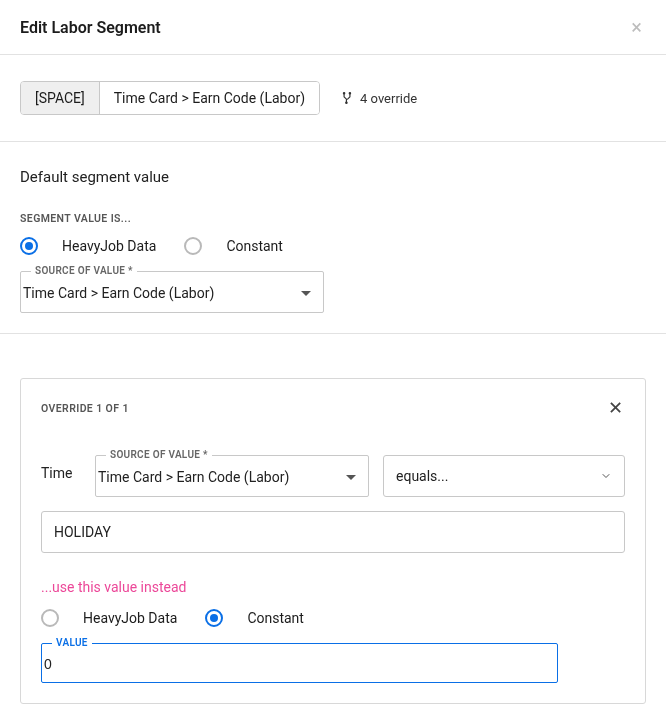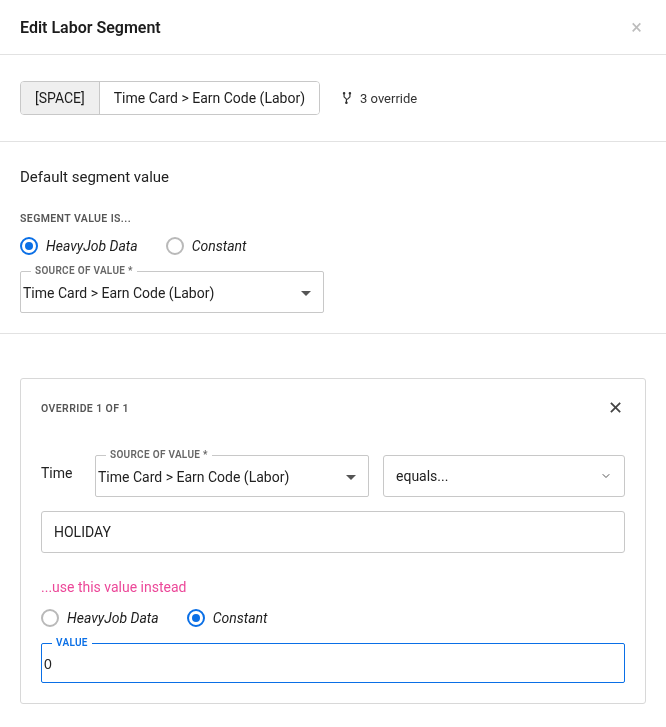--- a/index.html
+++ b/index.html
@@ -66,21 +66,21 @@
   .small-caps-label {
     font-size: 10.5px;
     letter-spacing: 0.4px;
     text-transform: uppercase;
     color: #565656;
     font-weight: 600;
   }
   .seg-value-is { margin-top: 26px; margin-bottom: 12px; }
 
   .radio-row { display: flex; align-items: center; gap: 28px; margin-bottom: 16px; }
-  .radio-item { display: inline-flex; align-items: center; gap: 8px; cursor: pointer; font-style: italic; }
+  .radio-item { display: inline-flex; align-items: center; gap: 24px; cursor: pointer; }
   .radio {
     width: 18px; height: 18px;
     border: 2px solid #b9b9b9;
     border-radius: 50%;
     display: inline-flex; align-items: center; justify-content: center;
     background: #fff;
   }
   .radio.checked { border-color: #0a6fe6; }
   .radio.checked::after {
     content: ""; width: 8px; height: 8px; background: #0a6fe6; border-radius: 50%;
@@ -143,21 +143,21 @@
   }
 
   .text-input-wrap {
     border: 1px solid #c8c8c8;
     border-radius: 3px;
     padding: 12px 12px;
     font-size: 14px;
     color: #222;
   }
   .use-instead { font-size: 14px; color: #ec4899; margin: 26px 0 14px 0; }
-  .value-field { width: 584px; }
+  .value-field { width: 517px; }
   .value-input {
     border: none;
     outline: none;
     font-size: 14px;
     width: 100%;
     color: #222;
     background: transparent;
     padding: 2px 0;
   }
 </style>
@@ -177,21 +177,21 @@
   <div class="override-ind">
     <span class="override-icon">
       <svg viewBox="0 0 24 24" fill="none" stroke="#333" stroke-width="2" stroke-linecap="round" stroke-linejoin="round">
         <path d="M7 4v6l4 4v6"></path>
         <path d="M17 4v6l-4 4"></path>
         <circle cx="7" cy="4" r="1.2" fill="#333"></circle>
         <circle cx="17" cy="4" r="1.2" fill="#333"></circle>
         <circle cx="11" cy="20" r="1.2" fill="#333"></circle>
       </svg>
     </span>
-    <span>3 override</span>
+    <span>4 override</span>
   </div>
 </div>
 
 <div class="section">
   <div class="section-title">Default segment value</div>
 
   <div class="small-caps-label seg-value-is">Segment value is...</div>
 
   <div class="radio-row">
     <div class="radio-item">

